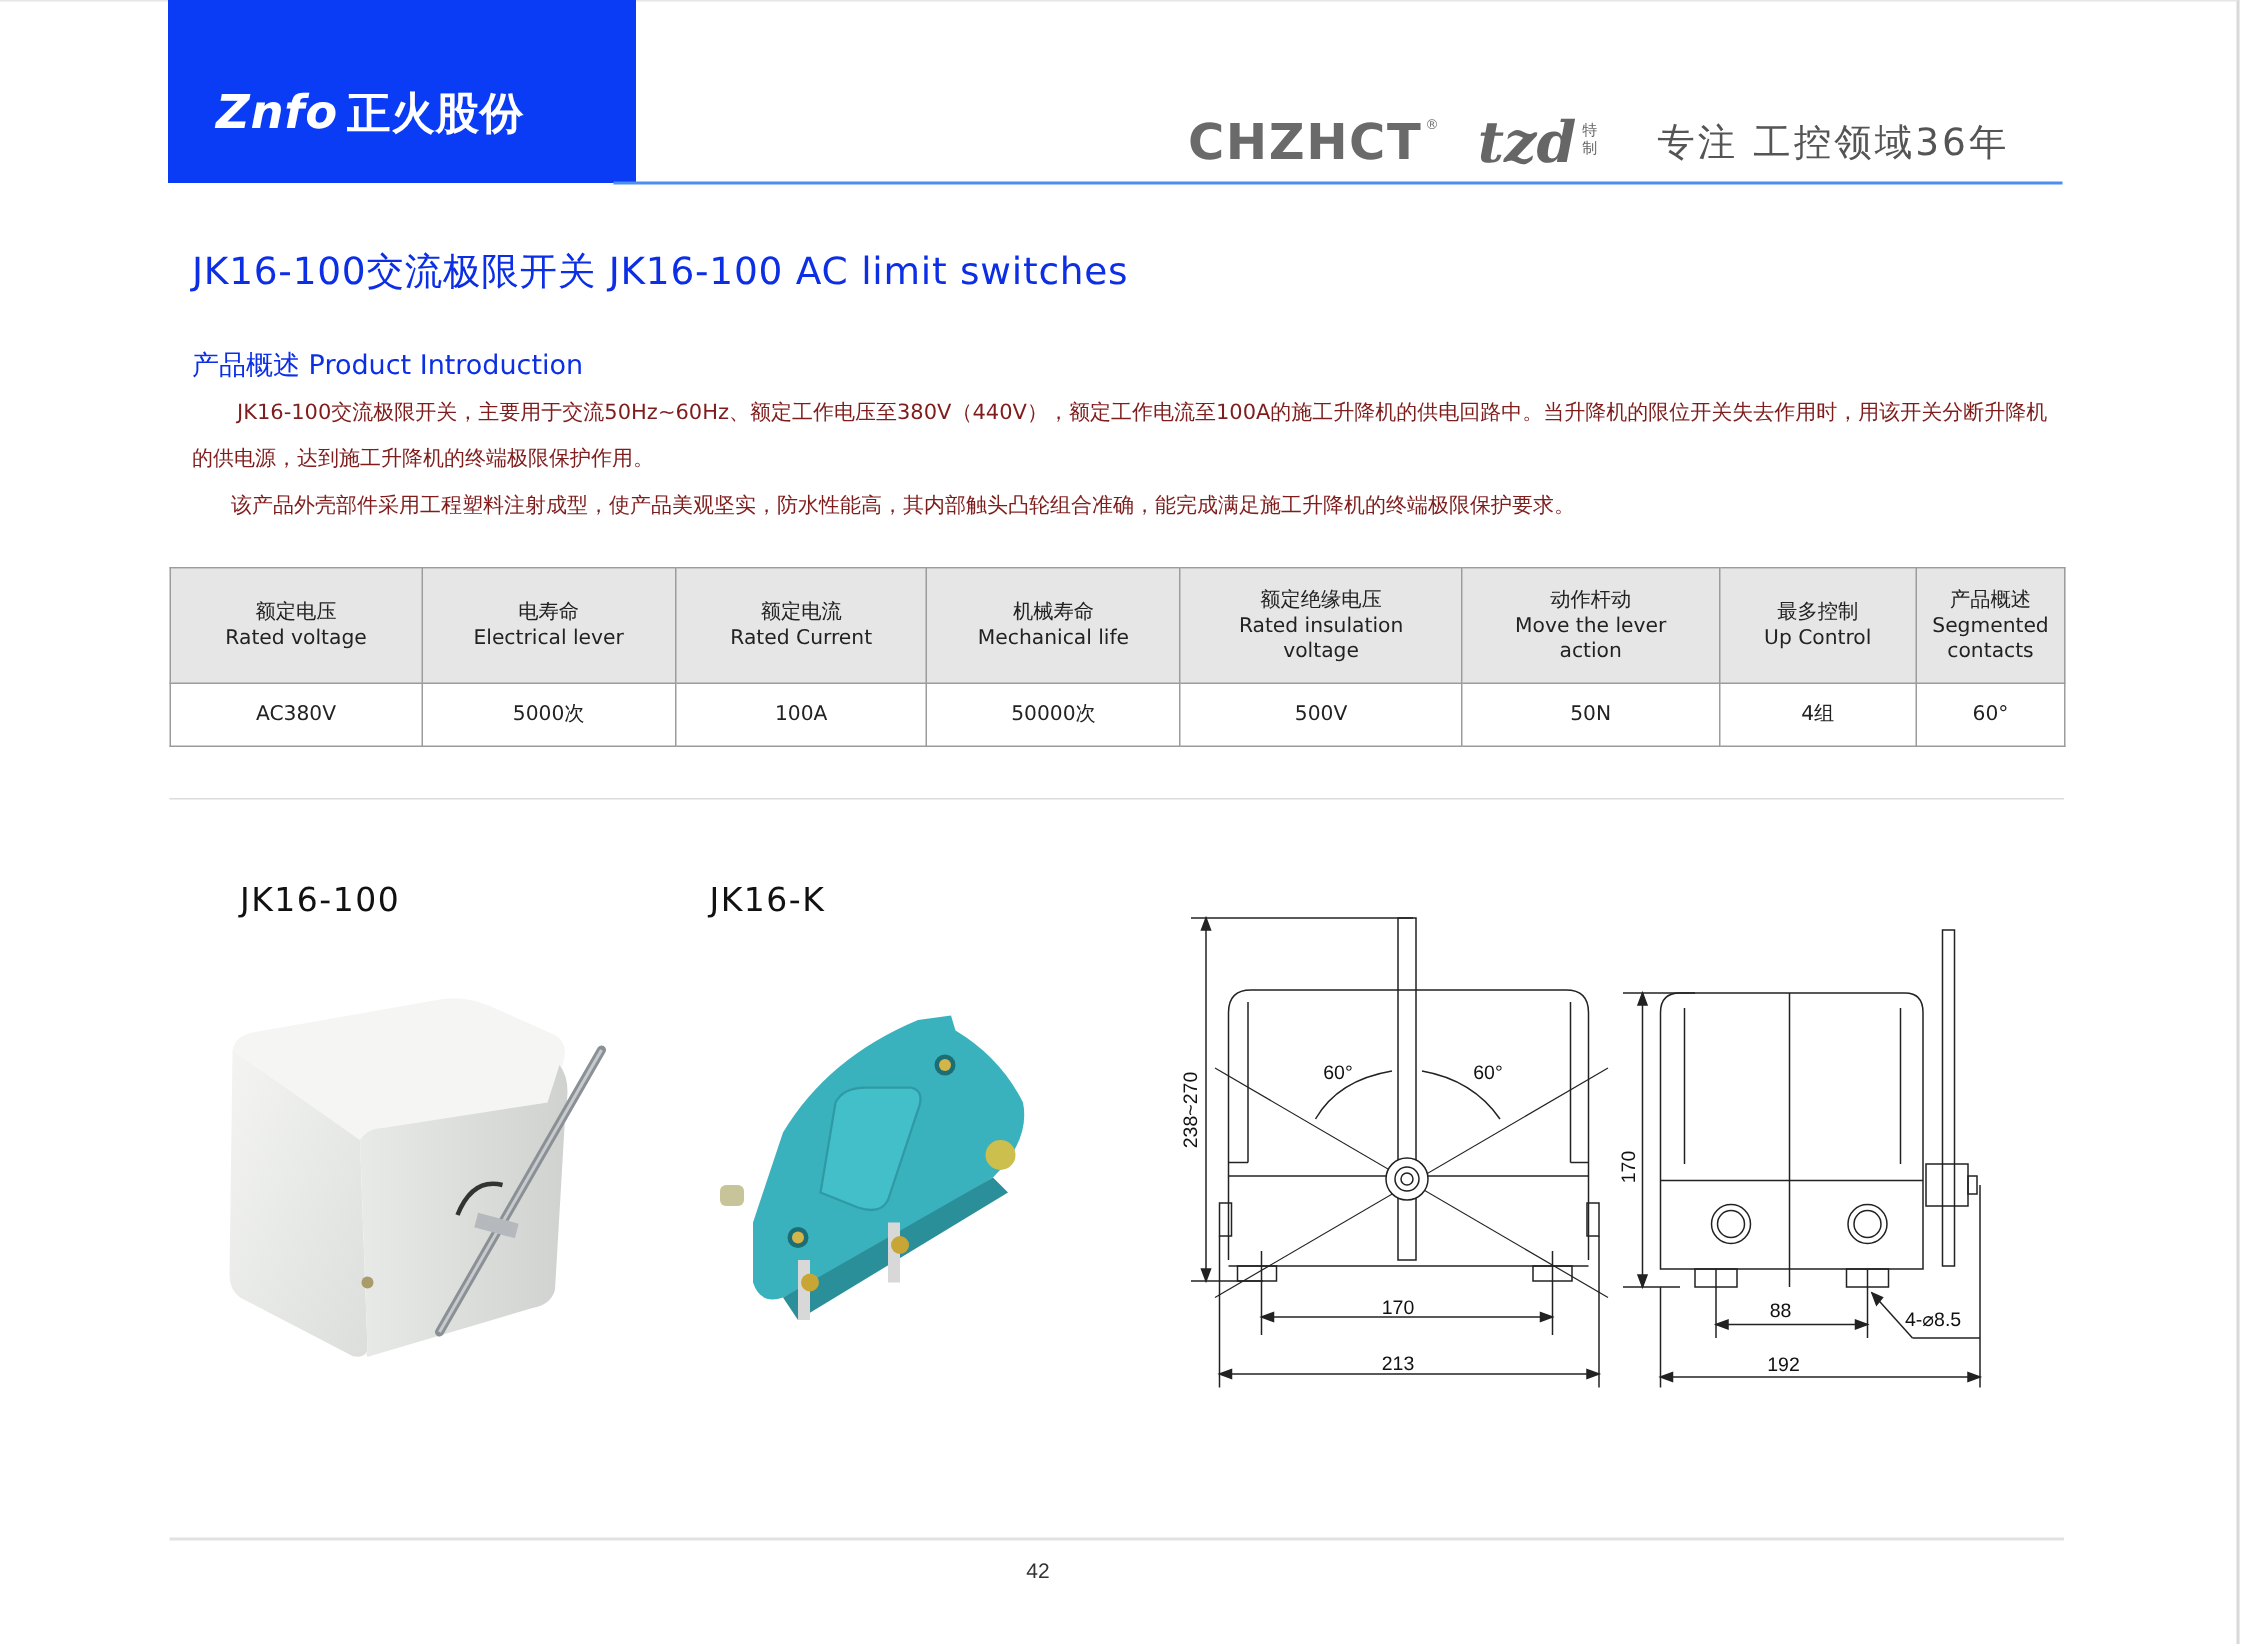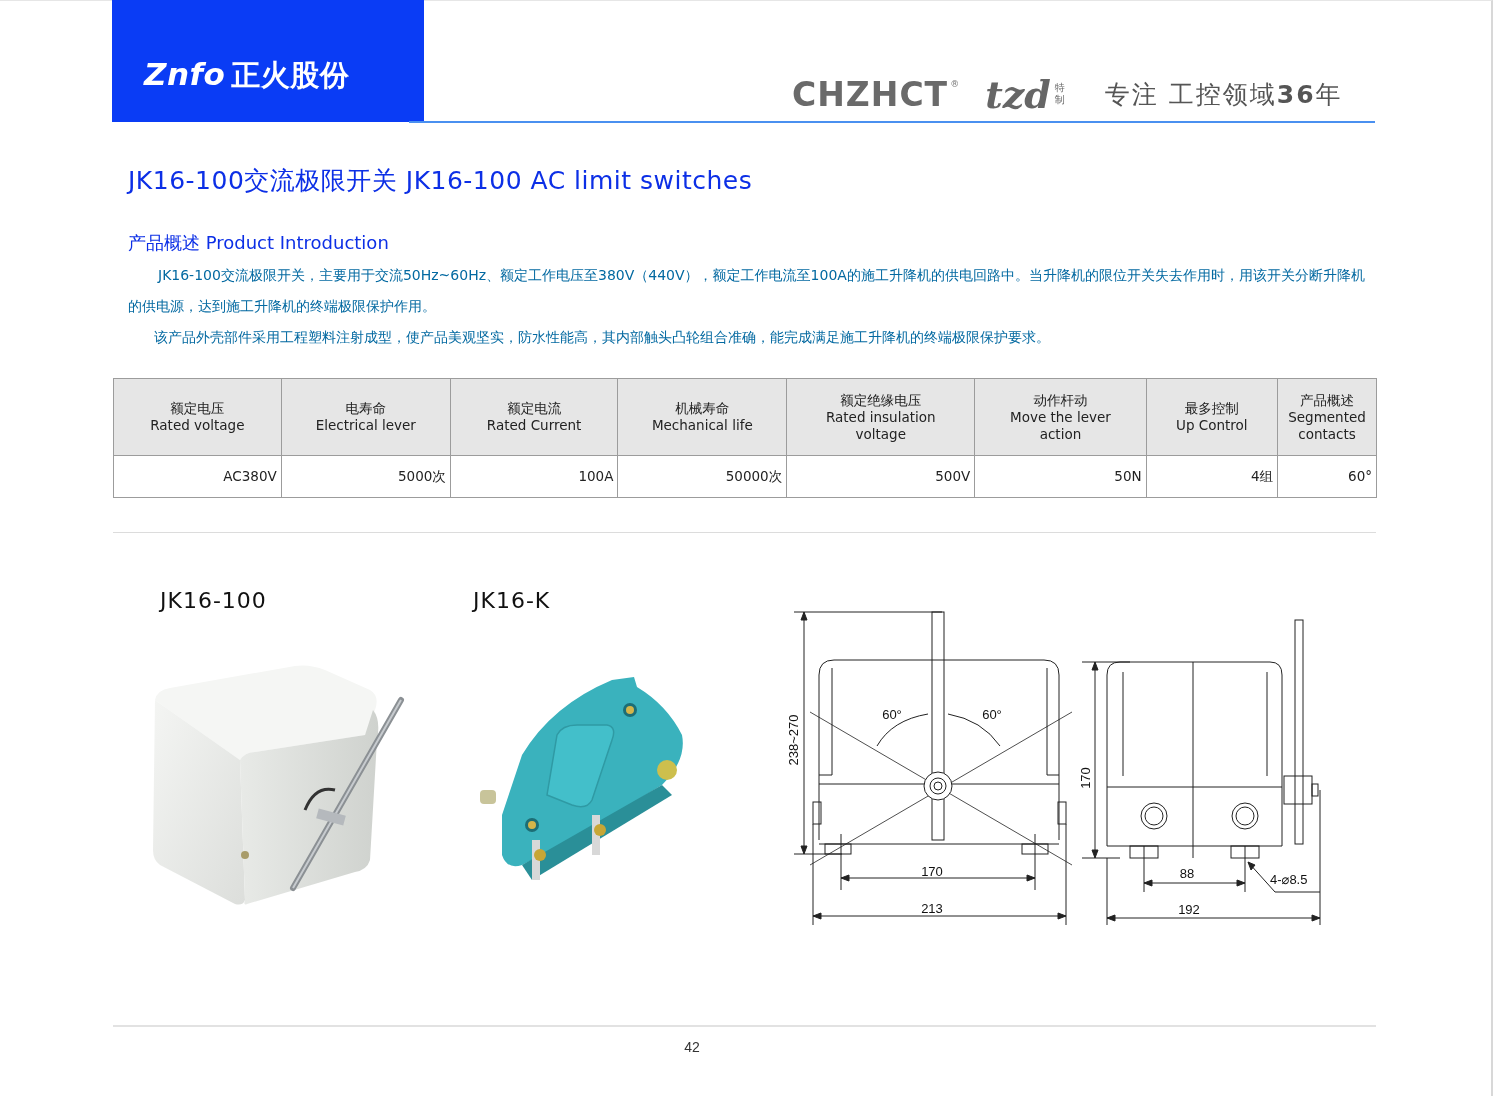--- a/index.html
+++ b/index.html
@@ -11,32 +11,32 @@
   .logo-block { position:absolute; left:112px; top:0; width:312px; height:122px; background:#0a3cf5; }
   .logo-text { position:absolute; left:32px; top:56px; color:#fff; font-size:31px; font-weight:bold; font-style:italic; letter-spacing:0.5px; font-family:"DejaVu Sans", sans-serif; }
   .logo-text .cn { font-style:normal; margin-left:6px; font-size:29px; }
   .header-rule { position:absolute; left:409px; top:121px; width:966px; height:2px; background:#4a90f0; }
   .brand-right { position:absolute; left:792px; top:72px; height:44px; display:flex; align-items:center; color:#666; }
   .chzhct { font-size:33px; font-weight:bold; letter-spacing:1px; color:#6a6a6a; font-family:"DejaVu Sans", sans-serif; }
   .reg { font-size:9px; vertical-align:top; margin-left:2px; color:#777; position:relative; top:-10px; }
   .tzd { margin-left:26px; font-size:38px; font-weight:bold; font-style:italic; color:#666; font-family:"DejaVu Serif", serif; }
   .tzd-sub { display:flex; flex-direction:column; font-size:10px; line-height:12px; color:#666; margin-left:4px; }
   .slogan { margin-left:40px; font-size:25px; color:#555; letter-spacing:2px; font-family:"DejaVu Serif", serif; }
-  .slogan b { font-family:"DejaVu Sans", sans-serif; font-weight:bold; }
+  .slogan b { font-family:"DejaVu Sans", sans-serif; font-weight:normal; }
 
   .title { position:absolute; left:128px; top:164px; color:#0c2fe6; font-size:25px; letter-spacing:0.5px; }
   .section-title { position:absolute; left:128px; top:231px; color:#0c2fe6; font-size:18px; }
-  .para { position:absolute; left:128px; width:1248px; font-size:14px; color:#0369a1; line-height:31px; }
+  .para { position:absolute; left:128px; width:1248px; font-size:14px; color:#7f1d1d; line-height:31px; }
   .para1 { top:260px; text-indent:30px; }
   .para2 { top:322px; text-indent:26px; }
 
   table.specs { position:absolute; left:113px; top:378px; width:1264px; border-collapse:collapse; font-size:13.5px; color:#222; }
   table.specs td, table.specs th { border:1px solid #9c9c9c; text-align:center; vertical-align:middle; padding:0 4px; font-weight:normal; line-height:17px; }
   table.specs th { background:#e6e6e6; height:76px; }
-  table.specs td { height:41px; background:#fff;text-align:right; }
+  table.specs td { height:41px; background:#fff; }
   .sep { position:absolute; left:113px; top:532px; width:1263px; height:1px; background:#dcdcdc; }
 
   .prod-label { position:absolute; font-size:22px; color:#111; letter-spacing:1px; }
   .img1 { position:absolute; left:145px; top:660px; width:270px; height:250px; }
   .img2 { position:absolute; left:462px; top:665px; width:240px; height:235px; }
   .draw1 { position:absolute; left:782px; top:600px; width:300px; height:330px; }
   .draw2 { position:absolute; left:1070px; top:600px; width:260px; height:330px; }
   .dim { font-family:"Liberation Sans", sans-serif; font-size:13px; fill:#111; }
 
   .footer-rule { position:absolute; left:113px; top:1025px; width:1263px; height:2px; background:#e2e2e2; }

